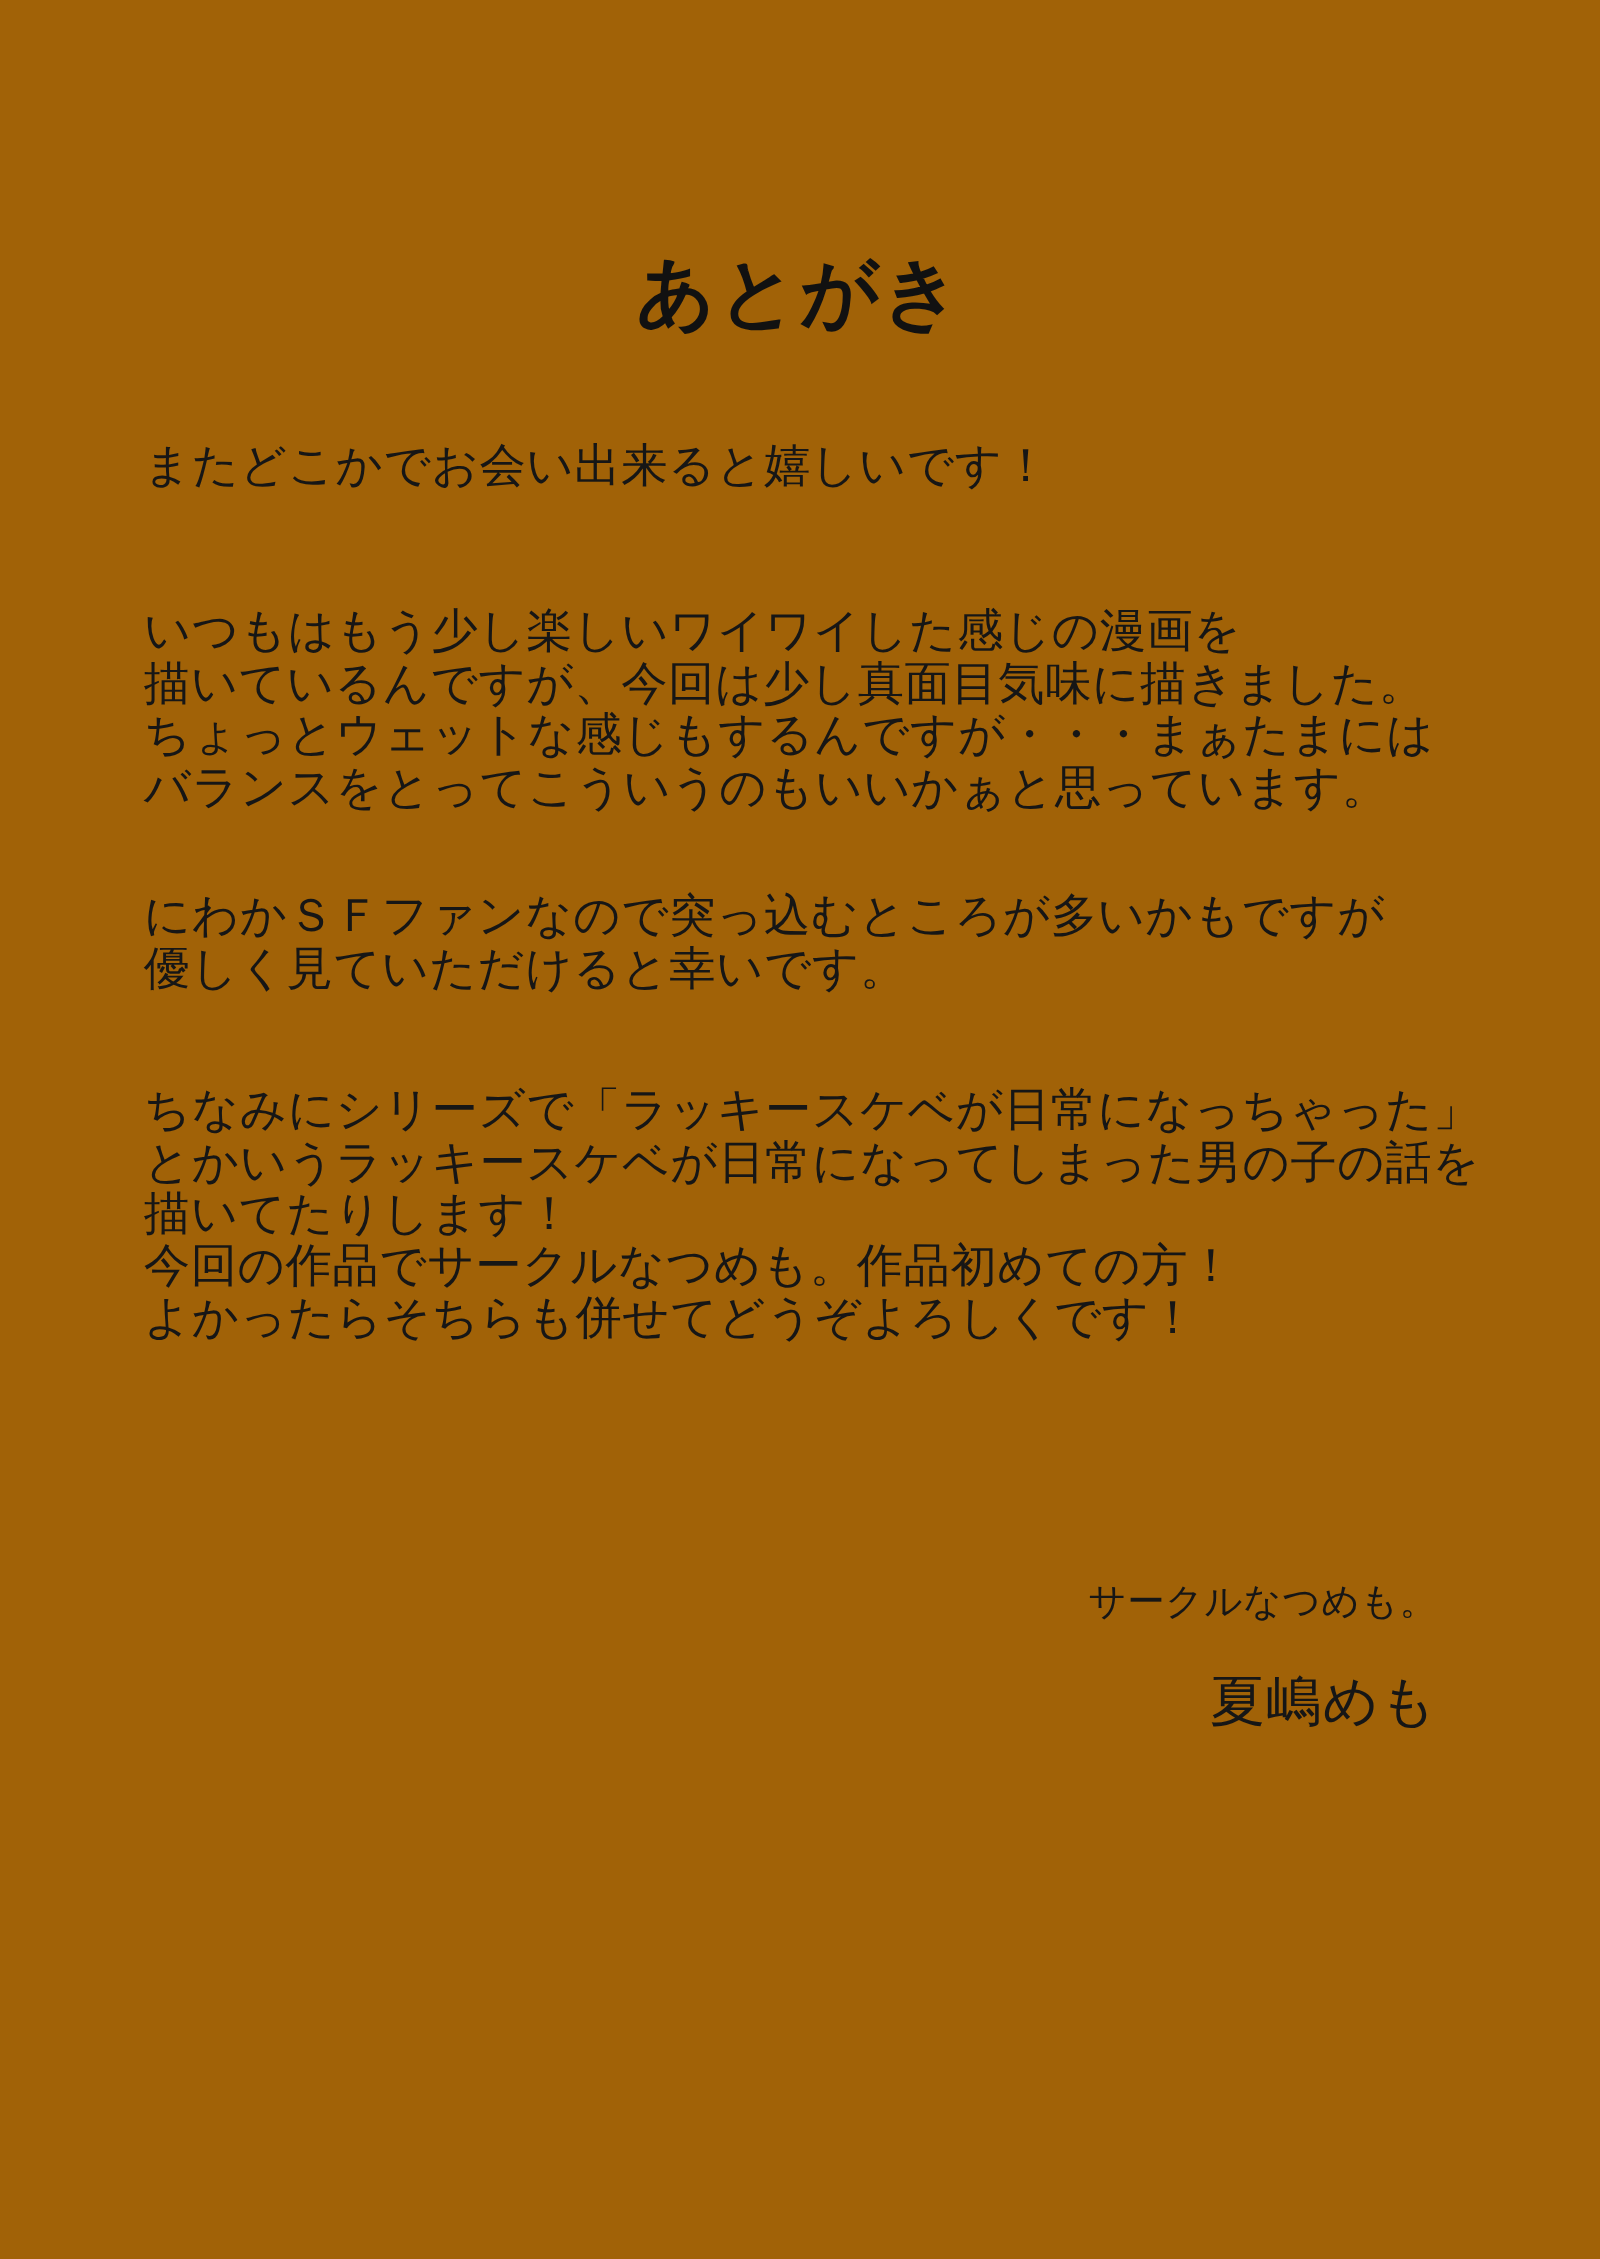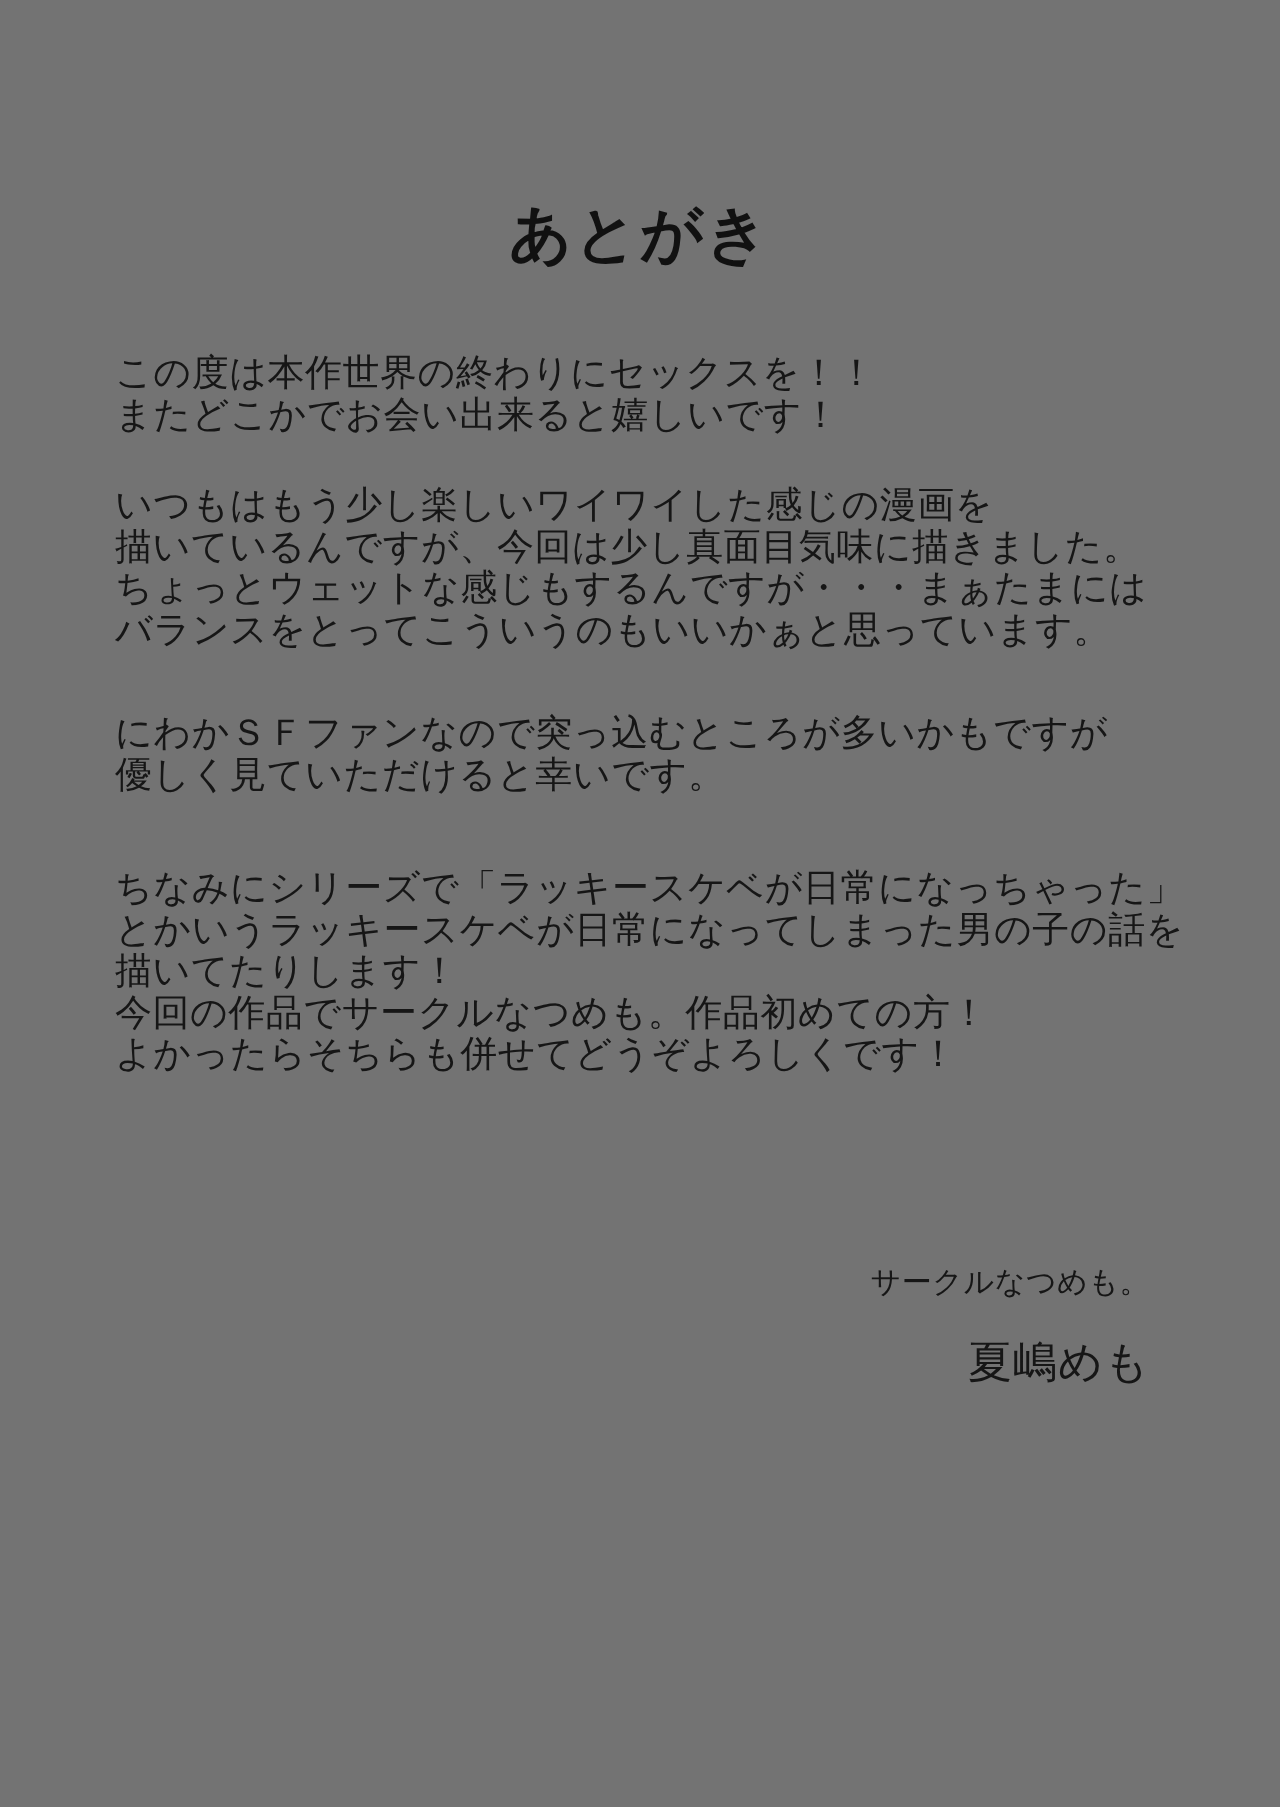--- a/index.html
+++ b/index.html
@@ -4,21 +4,21 @@
 <style>
   html, body {
     margin: 0;
     padding: 0;
     background: #ffffff;
   }
   .page {
     position: relative;
     width: 1280px;
     height: 1807px;
-    background: #737373;
+    background: #a16207;
     overflow: hidden;
     font-family: "Liberation Sans", "DejaVu Sans", sans-serif;
     color: #151515;
   }
   .page-title {
     position: absolute;
     top: 192px;
     left: 0;
     width: 100%;
     text-align: center;
@@ -64,21 +64,20 @@
   }
 </style>
 </head>
 <body>
 
 <div class="page">
 
   <div class="page-title">あとがき</div>
 
   <div class="para para-1">
-    <div class="line">この度は本作世界の終わりにセックスを！！</div>
     <div class="line">またどこかでお会い出来ると嬉しいです！</div>
   </div>
 
   <div class="para para-2">
     <div class="line">いつもはもう少し楽しいワイワイした感じの漫画を</div>
     <div class="line">描いているんですが、今回は少し真面目気味に描きました。</div>
     <div class="line">ちょっとウェットな感じもするんですが・・・まぁたまには</div>
     <div class="line">バランスをとってこういうのもいいかぁと思っています。</div>
   </div>
 

